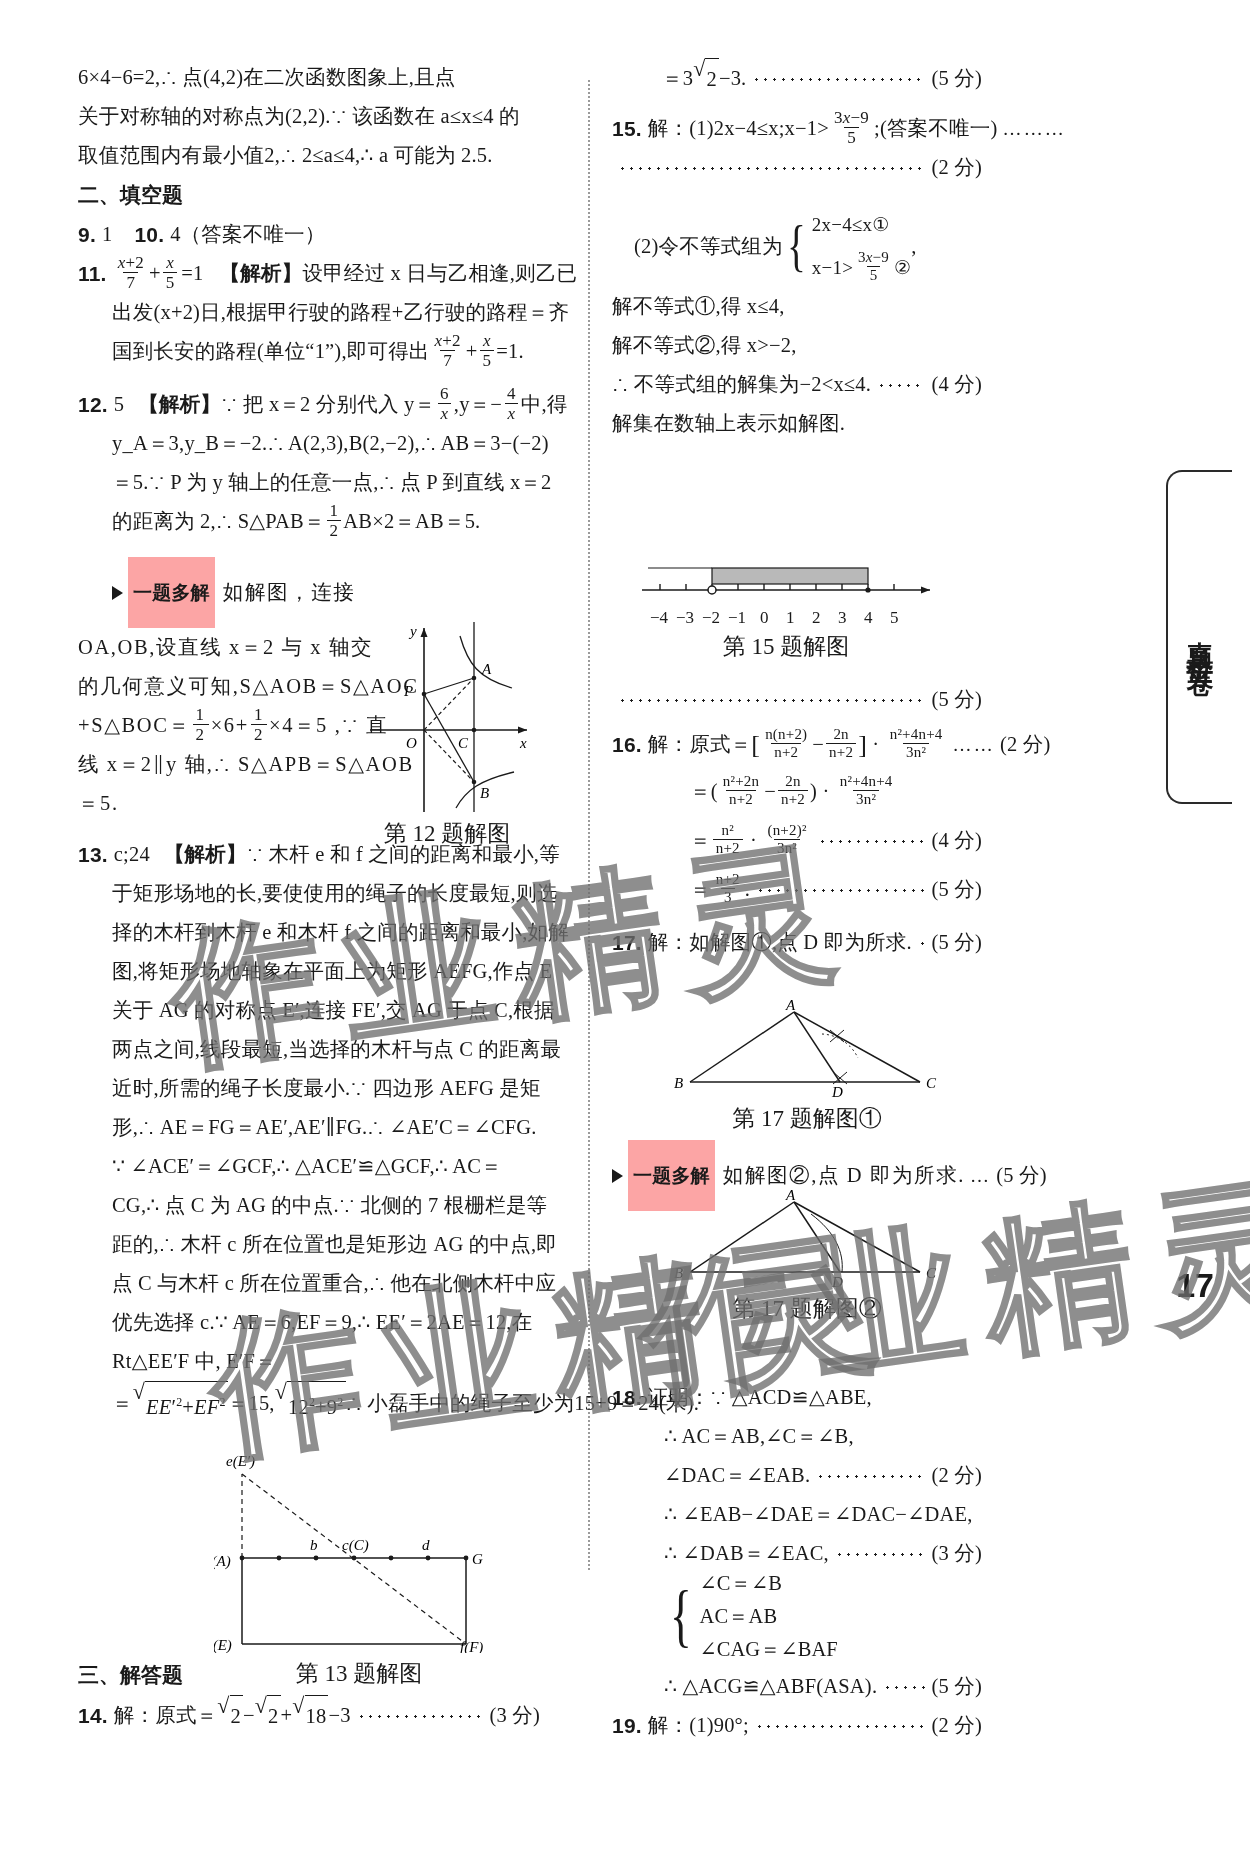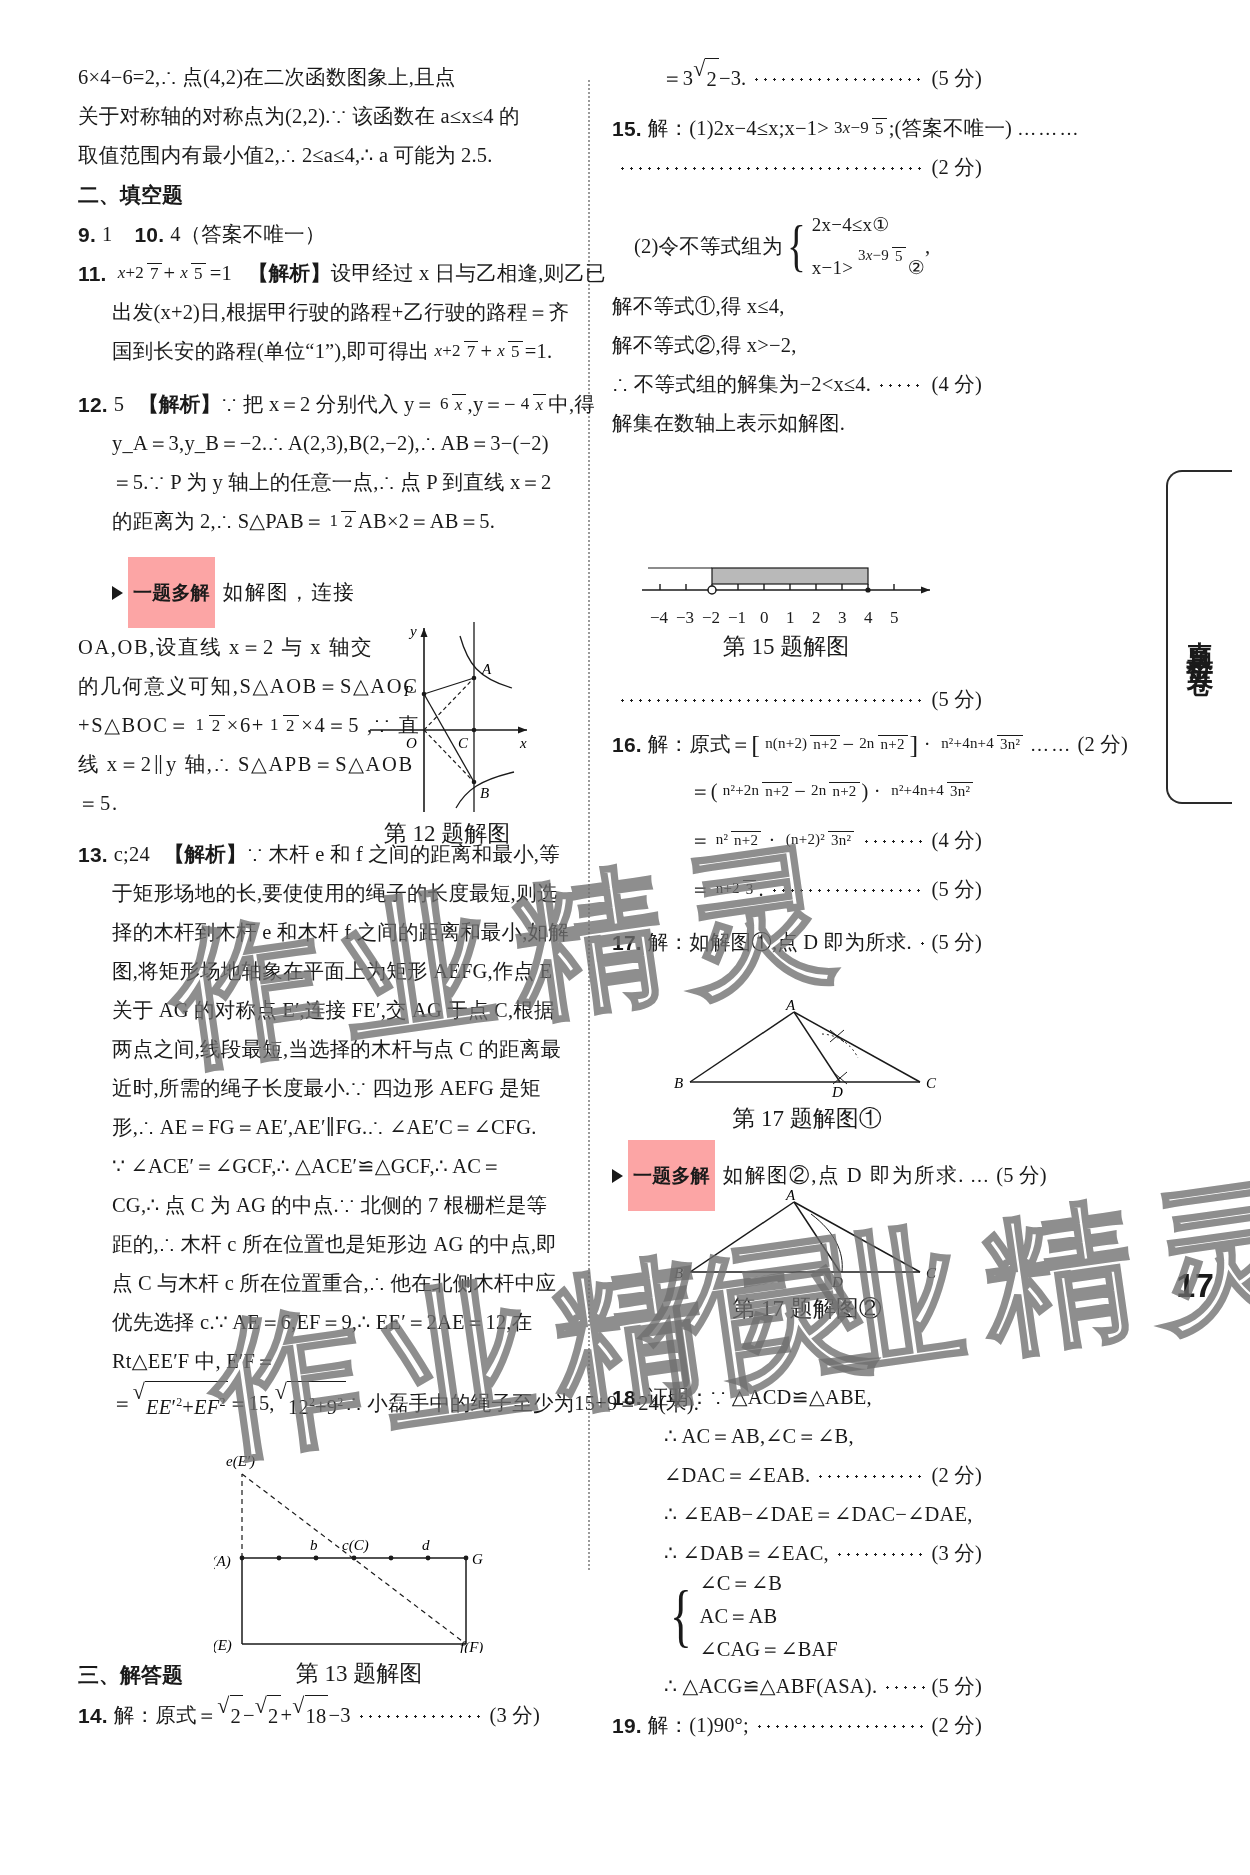--- a/index.html
+++ b/index.html
@@ -29,21 +29,21 @@
     display:flex;align-items:center;
   }
   .indent{padding-left:34px;}
   .indent2{padding-left:52px;}
   .num{font-weight:bold;font-size:21px;font-family:"Liberation Sans",sans-serif;margin-right:6px;}
   .mi{}
   .bold{font-weight:bold;}
   .sec-head{font-weight:bold;font-size:21px;line-height:40px;}
 
   
-  .frac{display:inline-flex;flex-direction:row;align-items:center;
+  .frac{display:inline-flex;flex-direction:column;align-items:center;
         vertical-align:middle;margin:0 2px;line-height:1;position:relative;top:-1px;}
   .frac .nu{font-size:17px;padding:0 3px 1px 3px;}
   .frac .de{font-size:17px;padding:1px 3px 0 3px;border-top:1.3px solid #1a1a1a;}
   .frac.sm .nu,.frac.sm .de{font-size:15px;}
   sup{font-size:12px;}
   .sqrt{display:inline-flex;align-items:flex-start;}
   .sqrt .rad{font-size:22px;line-height:1;}
   .sqrt .bar{border-top:1.3px solid #1a1a1a;padding:1px 2px 0 1px;}
   .dots{
     flex:0 0 auto;margin:0 5px;
@@ -366,21 +366,21 @@
       <span class="fill"></span>
       <span class="score">(2 分)</span>
     </div>
 
     <div class="line" style="margin-top:18px">
       <span style="padding-left:22px">(2)令不等式组为</span>
       <span class="brace">
         <span class="bk">{</span>
         <span class="rows">
           <span style="font-size:19px">2x−4≤x①</span>
-          <span style="font-size:19px;display:inline-flex;align-items:flex-start">
+          <span style="font-size:19px;display:inline-flex;align-items:center">
             <span>x−1&gt;</span>
             <span class="frac sm">
               <span class="nu">3<i>x</i>−9</span>
                 <span class="de">5</span>
             </span>
             <span>②</span>
           </span>
         </span>
       </span>
       <span>,</span>

